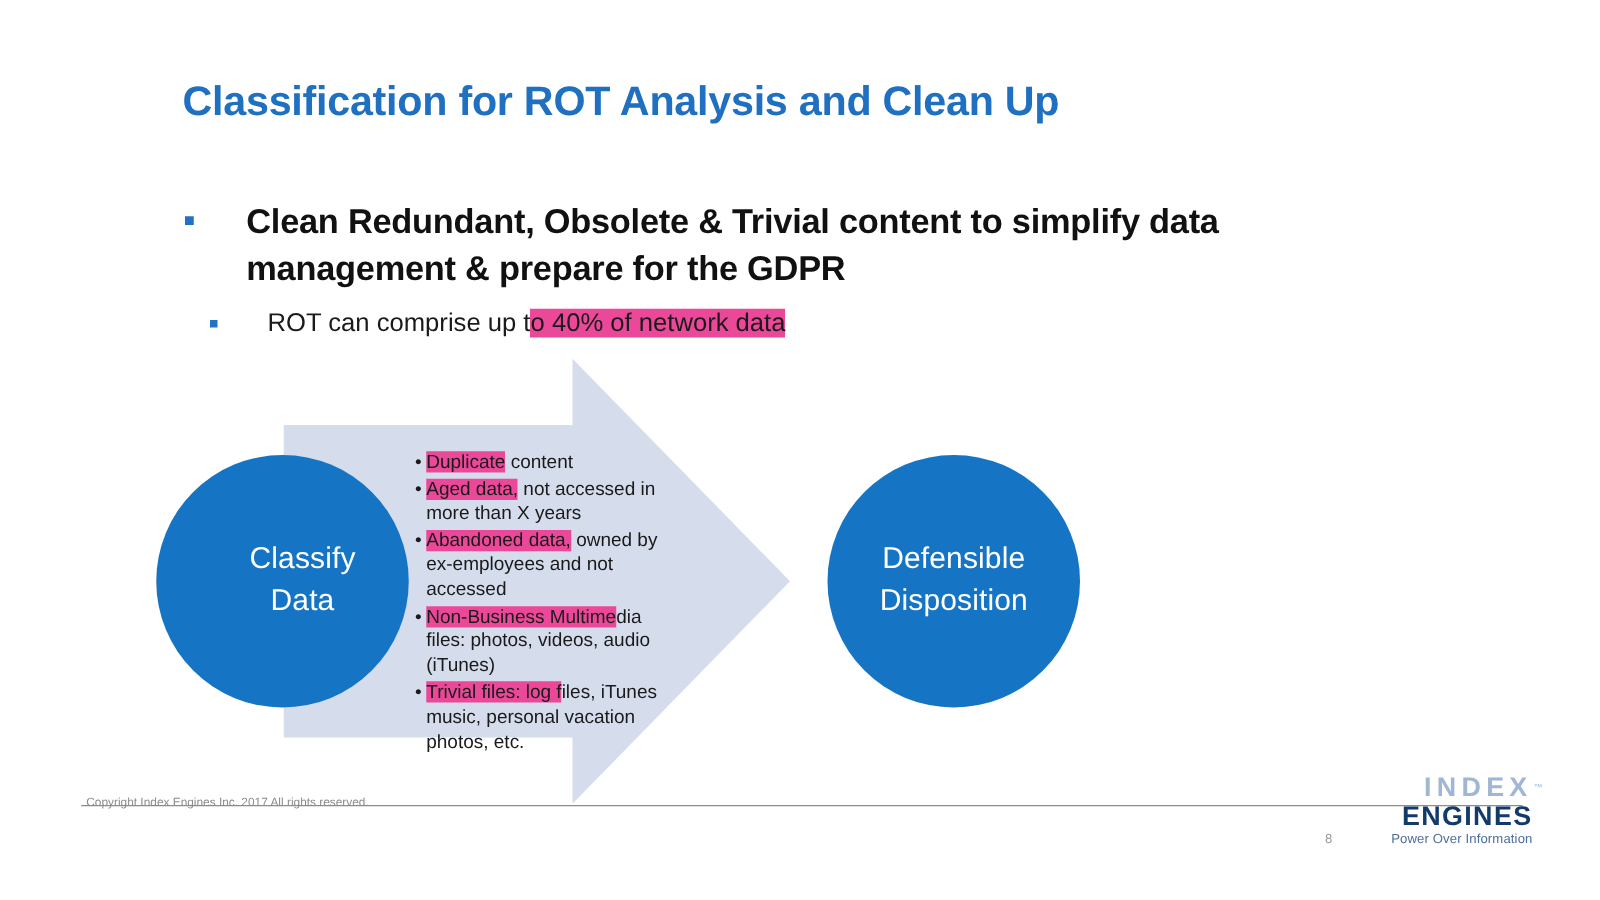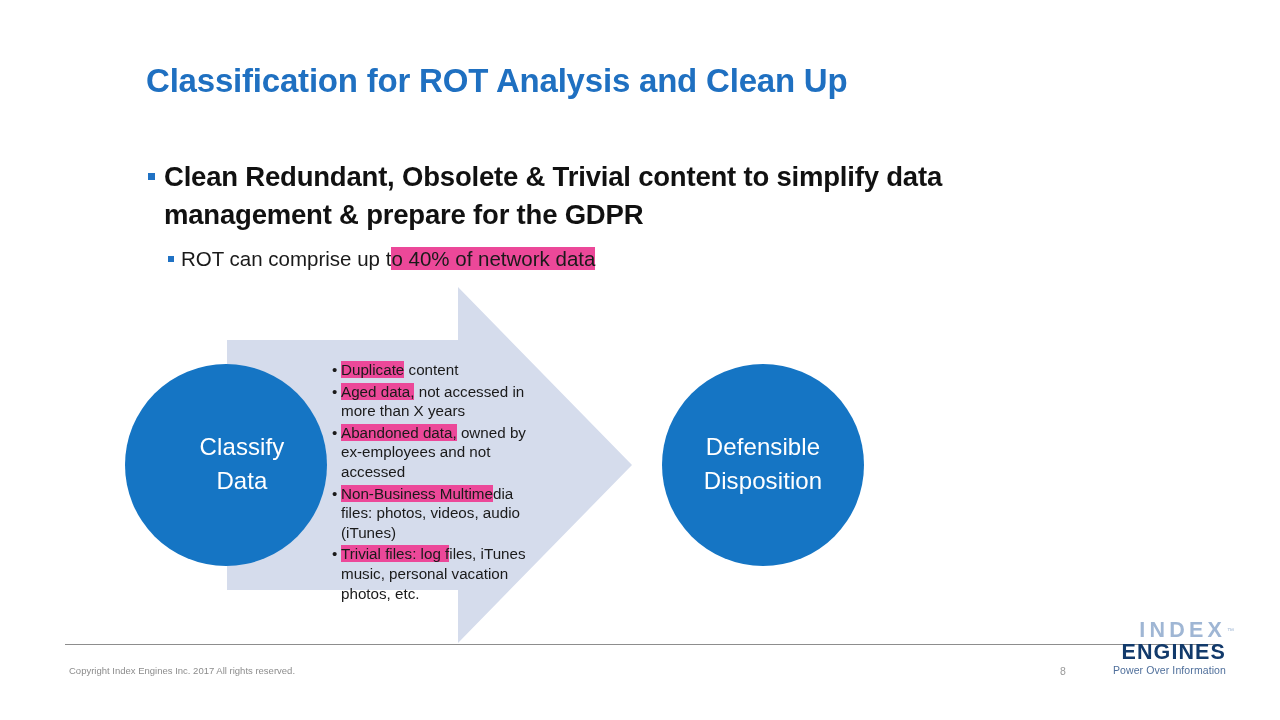--- a/index.html
+++ b/index.html
@@ -29,20 +29,21 @@
     color: #1F70C1;
     letter-spacing: -0.2px;
     white-space: nowrap;
   }
 
   
   .bullet-row {
     position: absolute;
     display: flex;
     align-items: flex-start;
+    gap: 33px;
   }
   .sq {
     flex: 0 0 auto;
     background: #2072C4;
   }
   #bullet-main {
     left: 148px;
     top: 158px;
     width: 920px;
   }
@@ -147,21 +148,21 @@
     position: absolute;
     left: 65px;
     top: 644px;
     width: 1153px;
     height: 1px;
     background: #8d8d8d;
   }
   #footer-copyright {
     position: absolute;
     left: 69px;
-    top: 665px;
+    top: 637px;
     font-size: 9.5px;
     color: #8c8c8c;
     white-space: nowrap;
   }
   #footer-page {
     position: absolute;
     left: 1060px;
     top: 665px;
     font-size: 10.5px;
     color: #9a9a9a;

